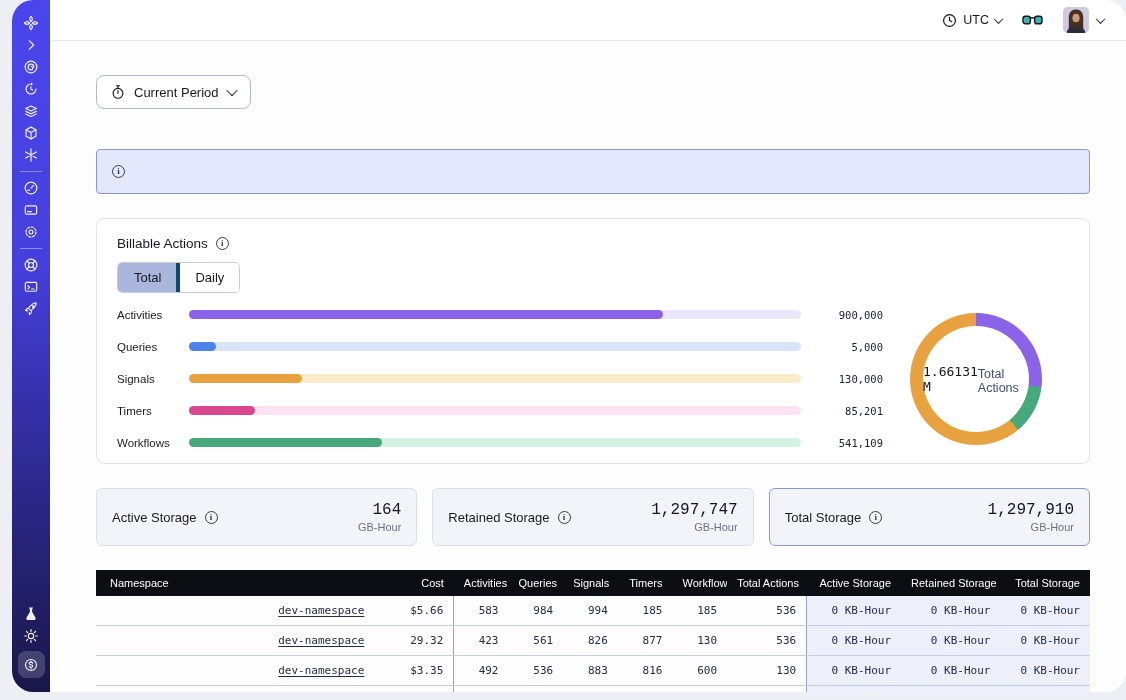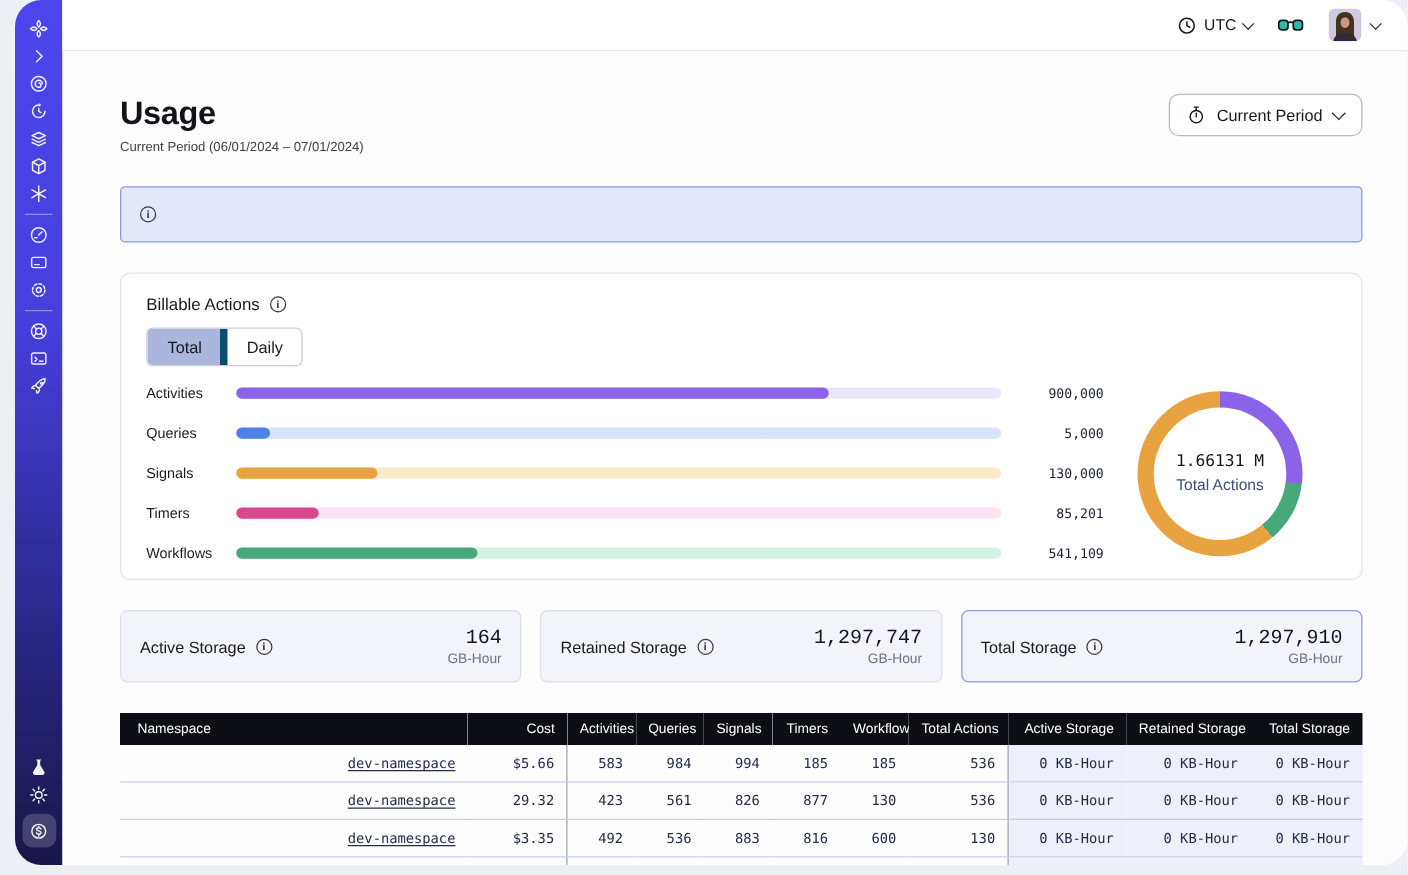--- a/index.html
+++ b/index.html
@@ -48,35 +48,35 @@
     padding:15px 15px; font-size:12.5px; line-height:15px; color:#20232e;
     display:flex; align-items:center; gap:9px; }
 
   
   .ba-card { margin-top:24px; border:1px solid #e2e3ed; border-radius:8px; background:#fff;
     padding:16px 20px 13px; }
   .ba-head { display:flex; align-items:center; gap:8px; font-size:13.5px; font-weight:500; height:17px; }
   .tabs { display:inline-flex; border:1px solid #c9cdda; border-radius:5px; overflow:hidden; margin-top:10px; }
   .tab { padding:7px 15px; font-size:13px; background:#fff; cursor:pointer; color:#17171f; }
   .tab.sel { background:#abb6dc;padding-left:16px; }
-  .tab + .tab { border-left:6px solid #0c4a6e; }
+  .tab + .tab { border-left:4px solid #0c4a6e; }
 
   .chart-row { display:flex; align-items:center; margin-top:14px; }
   .bars { flex:1; min-width:0; }
   .bar-row { display:flex; align-items:center; height:15px; margin-top:17px; }
   .bar-row:first-child { margin-top:0; }
   .bar-label { width:72px; flex:0 0 72px; font-size:11.5px; color:#1a1a22; }
   .bar-track { flex:1; height:9px; border-radius:5px; position:relative; margin-right:16px; }
   .bar-fill { position:absolute; left:0; top:0; height:100%; border-radius:5px; }
   .bar-value { width:66px; flex:0 0 66px; text-align:right;
     font-family:"DejaVu Sans Mono",monospace; font-size:10.5px; color:#181f33; }
   .donut-wrap { width:186px; flex:0 0 186px; display:flex; justify-content:center; }
   .donut { width:132px; height:132px; border-radius:50%; position:relative; }
   .donut-hole { position:absolute; inset:13px; background:#fff; border-radius:50%;
-    display:flex; flex-direction:column; align-items:center; justify-content:center; }
+    display:flex; flex-direction:row; align-items:center; justify-content:center; }
   .donut-val { font-family:"DejaVu Sans Mono",monospace; font-size:13px; color:#15151c; }
   .donut-sub { font-size:12.5px; color:#3c4e78; margin-top:4px; }
 
   
   .storage-row { display:grid; grid-template-columns:1fr 1fr 1fr; gap:15px; margin-top:24px; }
   .sc { background:#f2f4fa; border:1px solid #dcdfeb; border-radius:6px; height:58px;
     padding:8px 15px; display:flex; justify-content:space-between; align-items:center; }
   .sc.hl { border:1px solid #8b97e3; }
   .sc-label { display:flex; align-items:center; gap:8px; font-size:13px; color:#191921; }
   .sc-right { text-align:right; }
@@ -233,24 +233,20 @@
               <path d="M3.5 26c1-5.2 5.3-6.8 9.5-6.8s8.5 1.6 9.5 6.8z" fill="#2d2d38"></path>
             </svg>
         </span>
         <span class="chev"></span>
       </div>
     </div>
 
     <div class="content">
 
       <div class="title-row">
-        <div>
-          <h1>Usage</h1>
-          <div class="subtitle">Current Period (06/01/2024 – 07/01/2024)</div>
-        </div>
         <button class="period-btn">
           <svg width="14" height="16" viewBox="0 0 16 17">
               <circle cx="8" cy="10" r="5.6" stroke="#17171f" fill="none" stroke-width="1.3"></circle>
               <path d="M6.2 1.3h3.6M8 1.3v3M8 10V6.8" stroke="#17171f" fill="none" stroke-width="1.3" stroke-linecap="round"></path>
             </svg>
           <span>Current Period</span>
           <span class="chev"></span>
         </button>
       </div>
 

